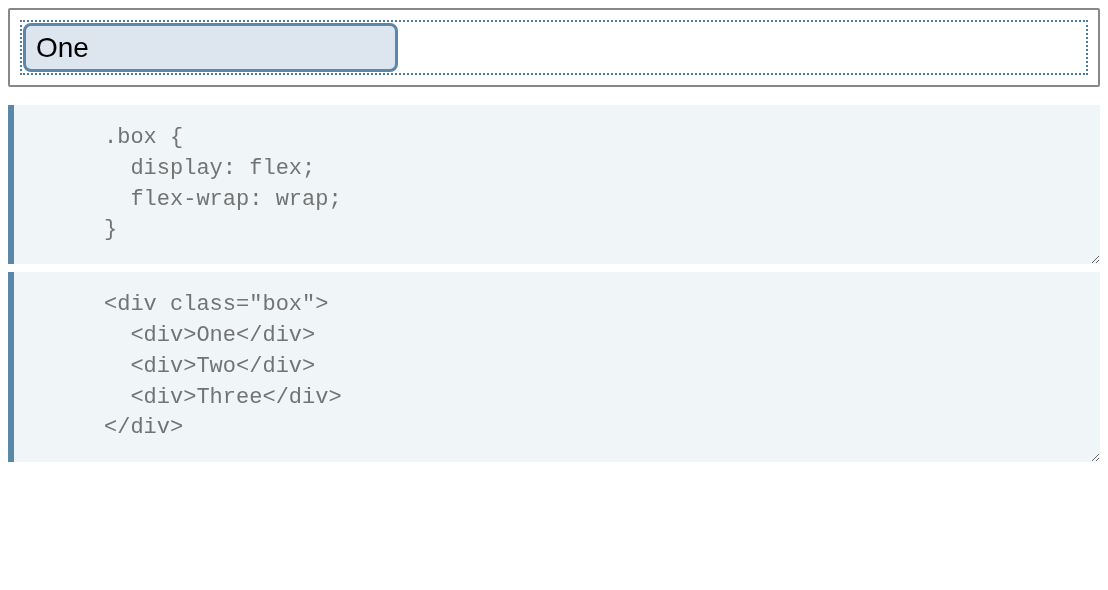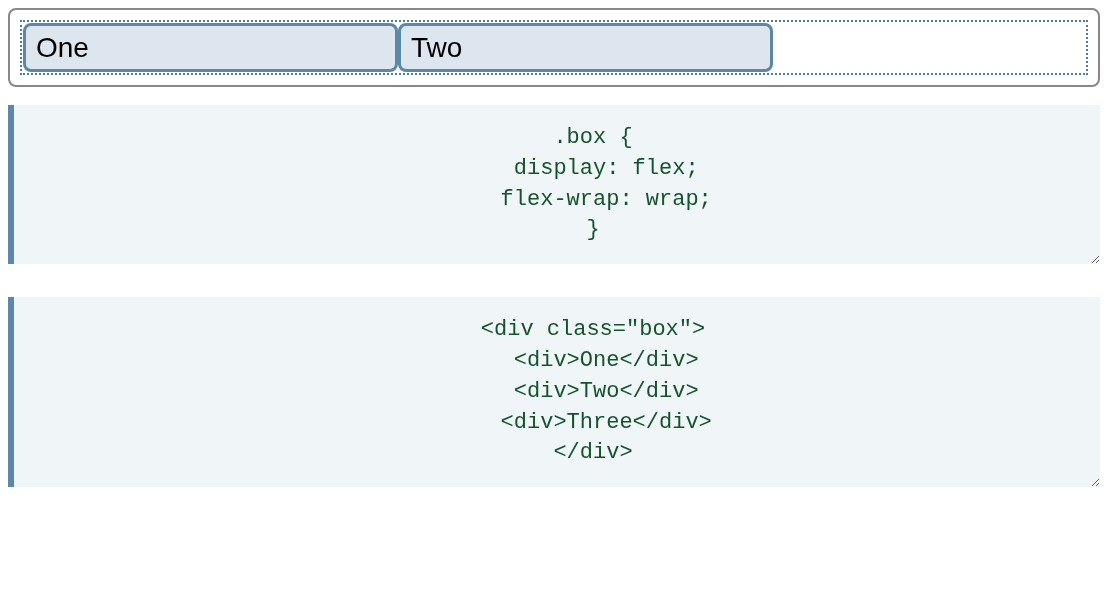--- a/index.html
+++ b/index.html
@@ -8,21 +8,21 @@
       padding: 0;
     }
     body {
       font-family: -apple-system, BlinkMacSystemFont, "Segoe UI", Helvetica, Arial, sans-serif;
       background: #ffffff;
       padding: 8px;
       width: 1108px;
     }
     .demo-container {
       border: 2px solid #888888;
-      border-radius: 8px;
+      border-radius: 2px;
       padding: 10px;
       margin-bottom: 18px;
     }
     .flex-box {
       border: 2px dotted #4a7ba6;
       display: flex;
       flex-wrap: wrap;
       padding: 1px;
     }
     .flex-item {
@@ -31,40 +31,38 @@
       border-radius: 8px;
       font-size: 28px;
       color: #000000;
       padding: 4px 10px;
       width: 375px;
       line-height: 1.25;
     }
     .code-block {
       background: #f0f5f7;
       border-left: 6px solid #5b87a8;
-      margin-bottom: 33px;
+      margin-bottom: 8px;
       padding: 18px 18px 18px 90px;
       font-family: "SFMono-Regular", Consolas, "Liberation Mono", Menlo, Courier, monospace;
       font-size: 22px;
-      color: #14532d;
+      color: #737373;
       white-space: pre;
       position: relative;
       line-height: 1.4;
       resize: both;
       overflow: auto;
-      text-align: center;
     }
   </style>
 </head>
 <body>
 
 <div class="demo-container">
   <div class="flex-box">
     <div class="flex-item">One</div>
-    <div class="flex-item">Two</div>
   </div>
 </div>
 
 <div class="code-block">.box {
   display: flex;
   flex-wrap: wrap;
 }</div>
 
 <div class="code-block">&lt;div class="box"&gt;
   &lt;div&gt;One&lt;/div&gt;

